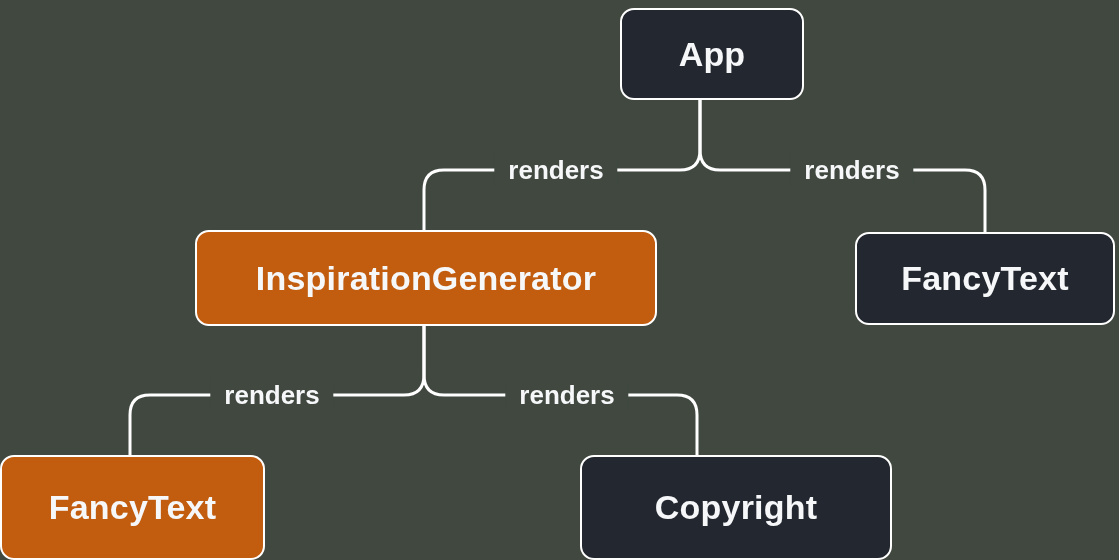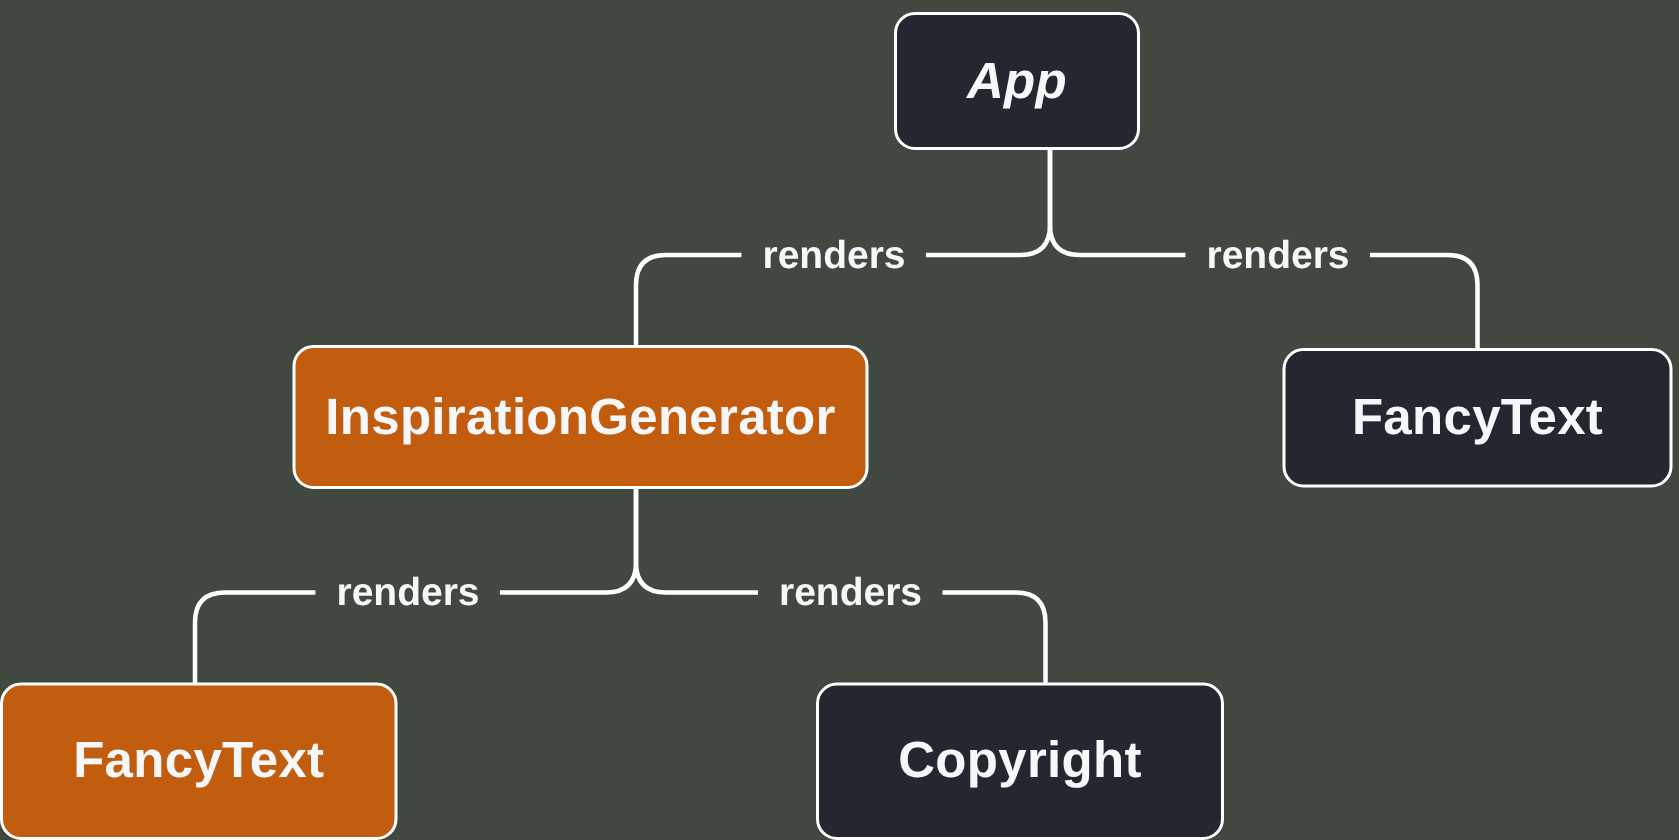--- a/index.html
+++ b/index.html
@@ -43,25 +43,25 @@
     border-radius: 14px;
     color: var(--node-text);
     font-size: 34px;
     font-weight: 600;
     letter-spacing: 0.2px;
     white-space: nowrap;
   }
   .node.dark   { background: var(--node-dark); }
   .node.orange { background: var(--node-orange); }
 
-  .node-app        { left: 596px; top: 8px;   width: 164px; height: 92px; font-style: italic;  }
-  .node-ig         { left: 195px; top: 230px; width: 384px; height: 96px;  }
+  .node-app        { left: 620px; top: 8px;   width: 184px; height: 92px;  }
+  .node-ig         { left: 195px; top: 230px; width: 462px; height: 96px;  }
   .node-fancy-top  { left: 855px; top: 232px; width: 260px; height: 93px;  }
   .node-fancy-bot  { left: 0px;   top: 455px; width: 265px; height: 105px; }
-  .node-copyright  { left: 544px; top: 455px; width: 272px; height: 105px; }
+  .node-copyright  { left: 580px; top: 455px; width: 312px; height: 105px; }
 
   .edge-label {
     position: absolute;
     transform: translate(-50%, -50%);
     background: var(--bg);
     color: var(--node-text);
     font-size: 26px;
     font-weight: 600;
     padding: 2px 14px;
     white-space: nowrap;

